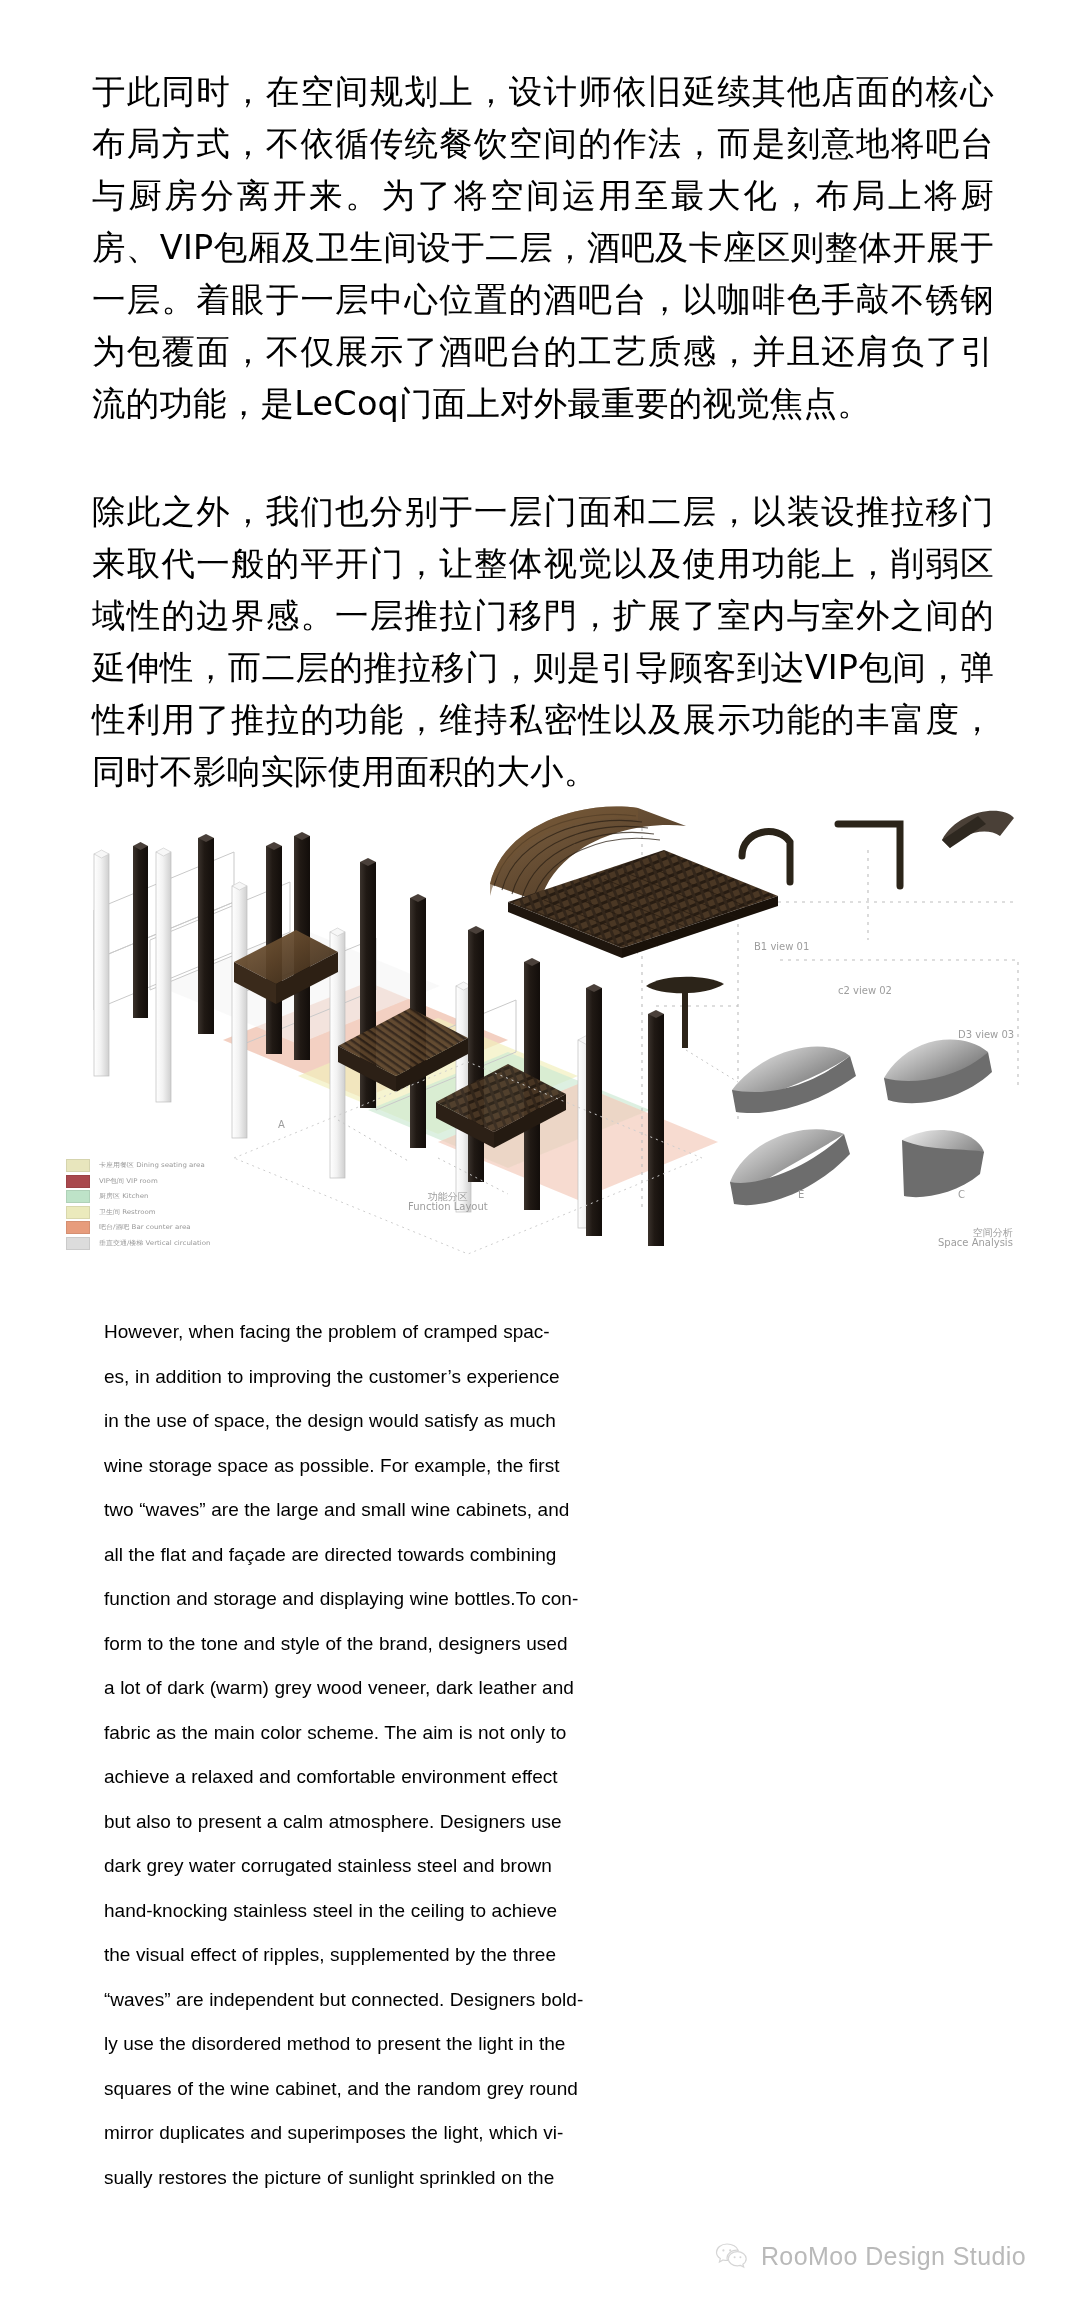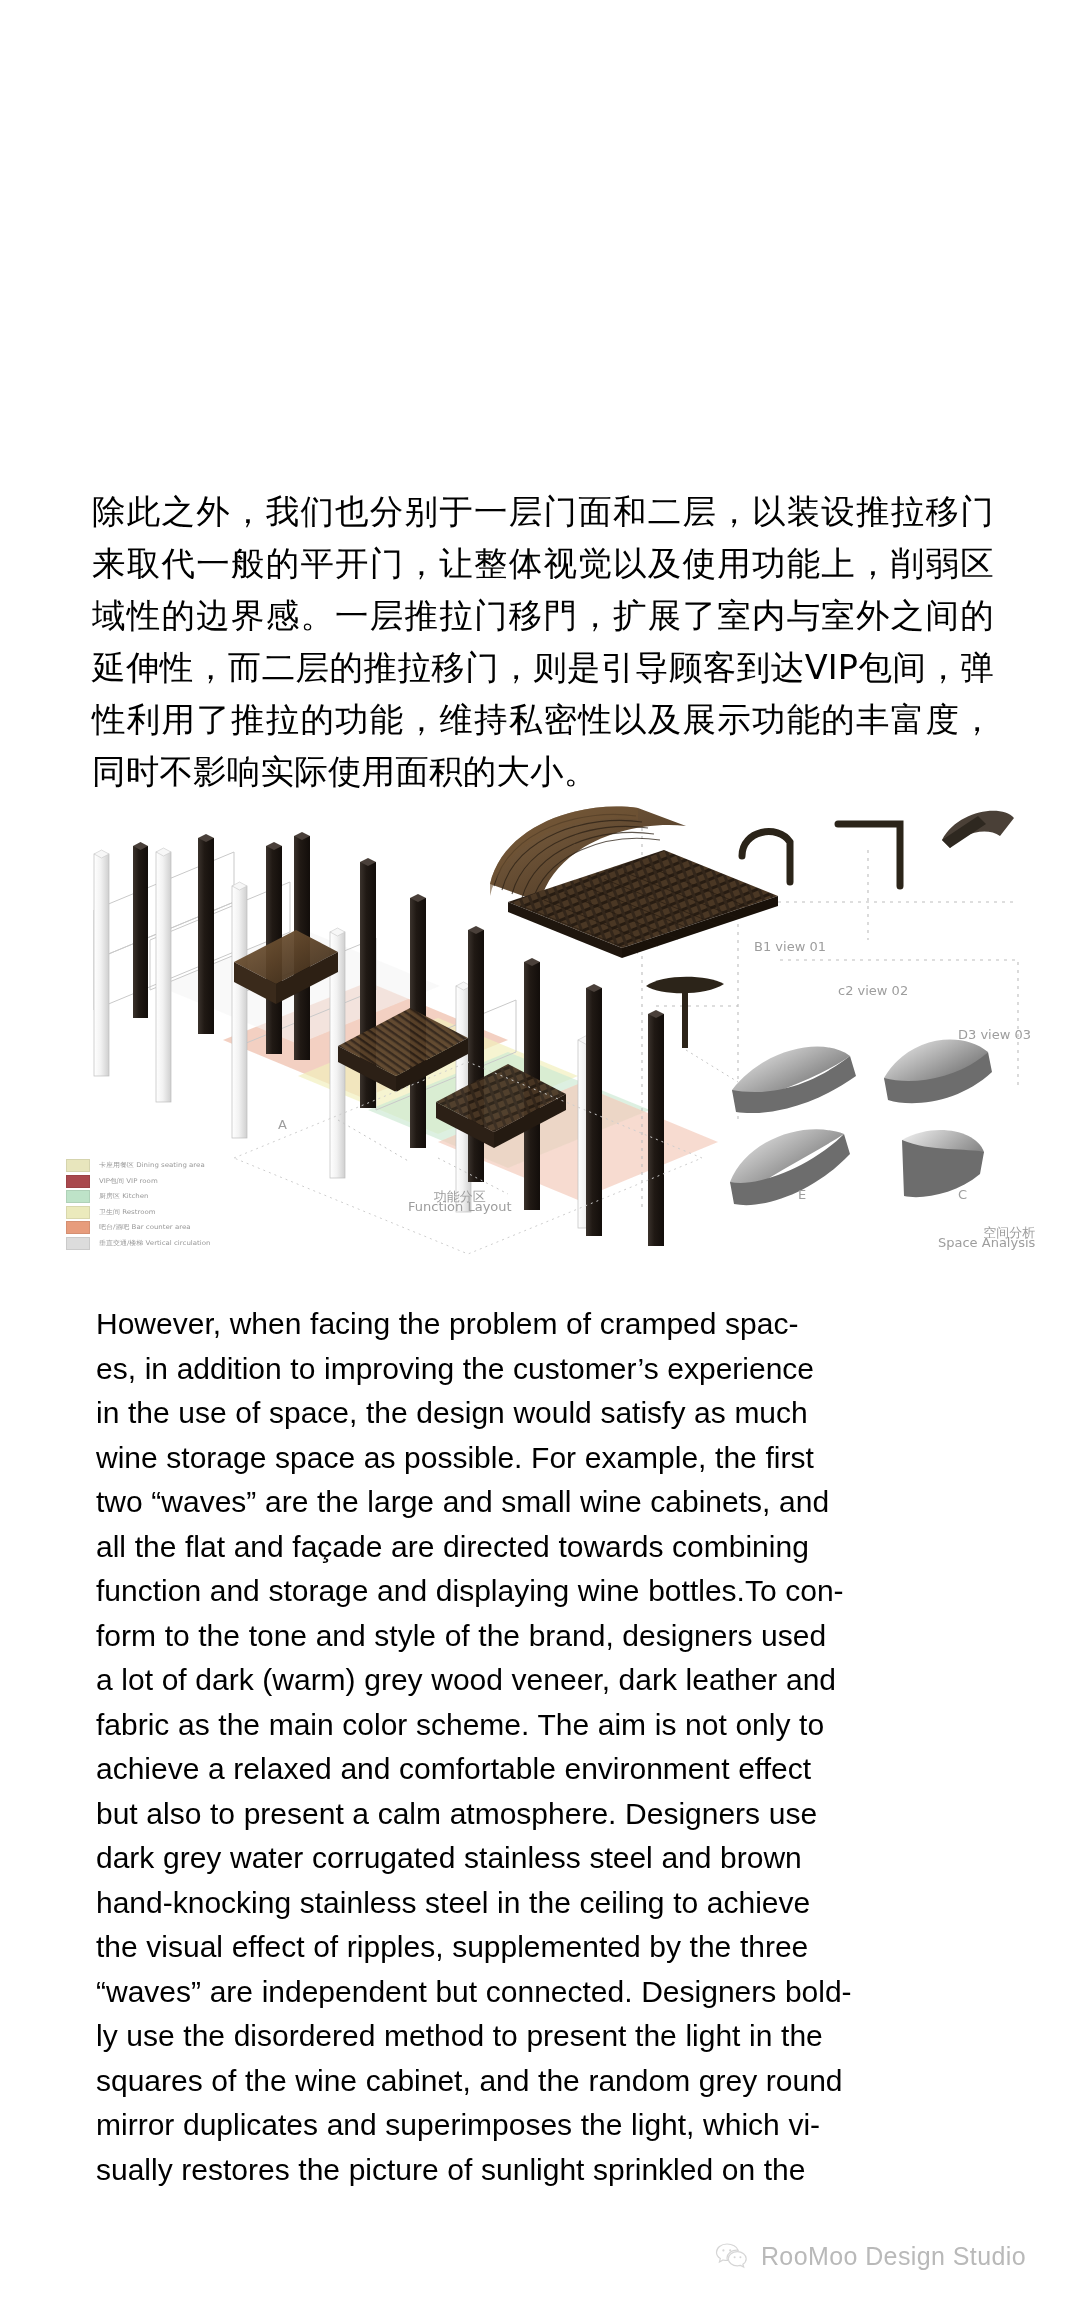--- a/index.html
+++ b/index.html
@@ -55,24 +55,24 @@
 
   
   .en-block {
     position: absolute;
     left: 92px;
     top: 1298px;
     width: 898px;
   }
   .en-para {
     font-family: "Liberation Sans", "DejaVu Sans", sans-serif;
-    font-size: 30px;
+    font-size: 19px;
     line-height: 44.5px;
     color: #000000;
-    margin: 4px;
+    margin: 12px;
     text-align: justify;
     -webkit-hyphens: none;
     hyphens: none;
     word-spacing: 0.3px;
   }
   .en-line { display: block; white-space: nowrap; }
 
   
   .footer {
     position: absolute;
@@ -117,21 +117,21 @@
     font-size: 7px;
     line-height: 9px;
     color: #9a9a9a;
     font-family: "DejaVu Sans", sans-serif;
     white-space: nowrap;
     transform: scaleY(.92);
   }
 
   .diag-caption {
     position: absolute;
-    font-size: 13px;
+    font-size: 10px;
     line-height: 10px;
     color: #9d9d9d;
     font-family: "DejaVu Sans", sans-serif;
     white-space: pre-line;
     text-align: center;
     padding-left: 40px;
   }
   #cap-functional { left: 330px; top: 402px; }
   #cap-space      { left: 860px; top: 438px; text-align: right;}
   #cap-a { left: 200px; top: 330px; }
@@ -139,20 +139,23 @@
   #cap-c { left: 760px; top: 196px; }
   #cap-d { left: 880px; top: 240px; }
   #cap-e { left: 720px; top: 400px; }
   #cap-f { left: 880px; top: 400px; }
 </style>
 </head>
 <body>
 
 <div class="page">
 
+  <div class="cn-block" id="cn-para-1">
+    <p class="cn-para">于此同时，在空间规划上，设计师依旧延续其他店面的核心布局方式，不依循传统餐饮空间的作法，而是刻意地将吧台与厨房分离开来。为了将空间运用至最大化，布局上将厨房、VIP包厢及卫生间设于二层，酒吧及卡座区则整体开展于一层。着眼于一层中心位置的酒吧台，以咖啡色手敲不锈钢为包覆面，不仅展示了酒吧台的工艺质感，并且还肩负了引流的功能，是LeCoq门面上对外最重要的视觉焦点。</p>
+  </div>
 
   <div class="cn-block" id="cn-para-2">
     <p class="cn-para">除此之外，我们也分别于一层门面和二层，以装设推拉移门来取代一般的平开门，让整体视觉以及使用功能上，削弱区域性的边界感。一层推拉门移門，扩展了室内与室外之间的延伸性，而二层的推拉移门，则是引导顾客到达VIP包间，弹性利用了推拉的功能，维持私密性以及展示功能的丰富度，同时不影响实际使用面积的大小。</p>
   </div>
 
   <div class="diagram-wrap">
     <svg class="diagram-svg" viewBox="0 0 1004 500" xmlns="http://www.w3.org/2000/svg">
       <defs>
         <linearGradient id="gWhiteCol" x1="0" y1="0" x2="1" y2="0">
           <stop offset="0" stop-color="#ffffff"></stop>

